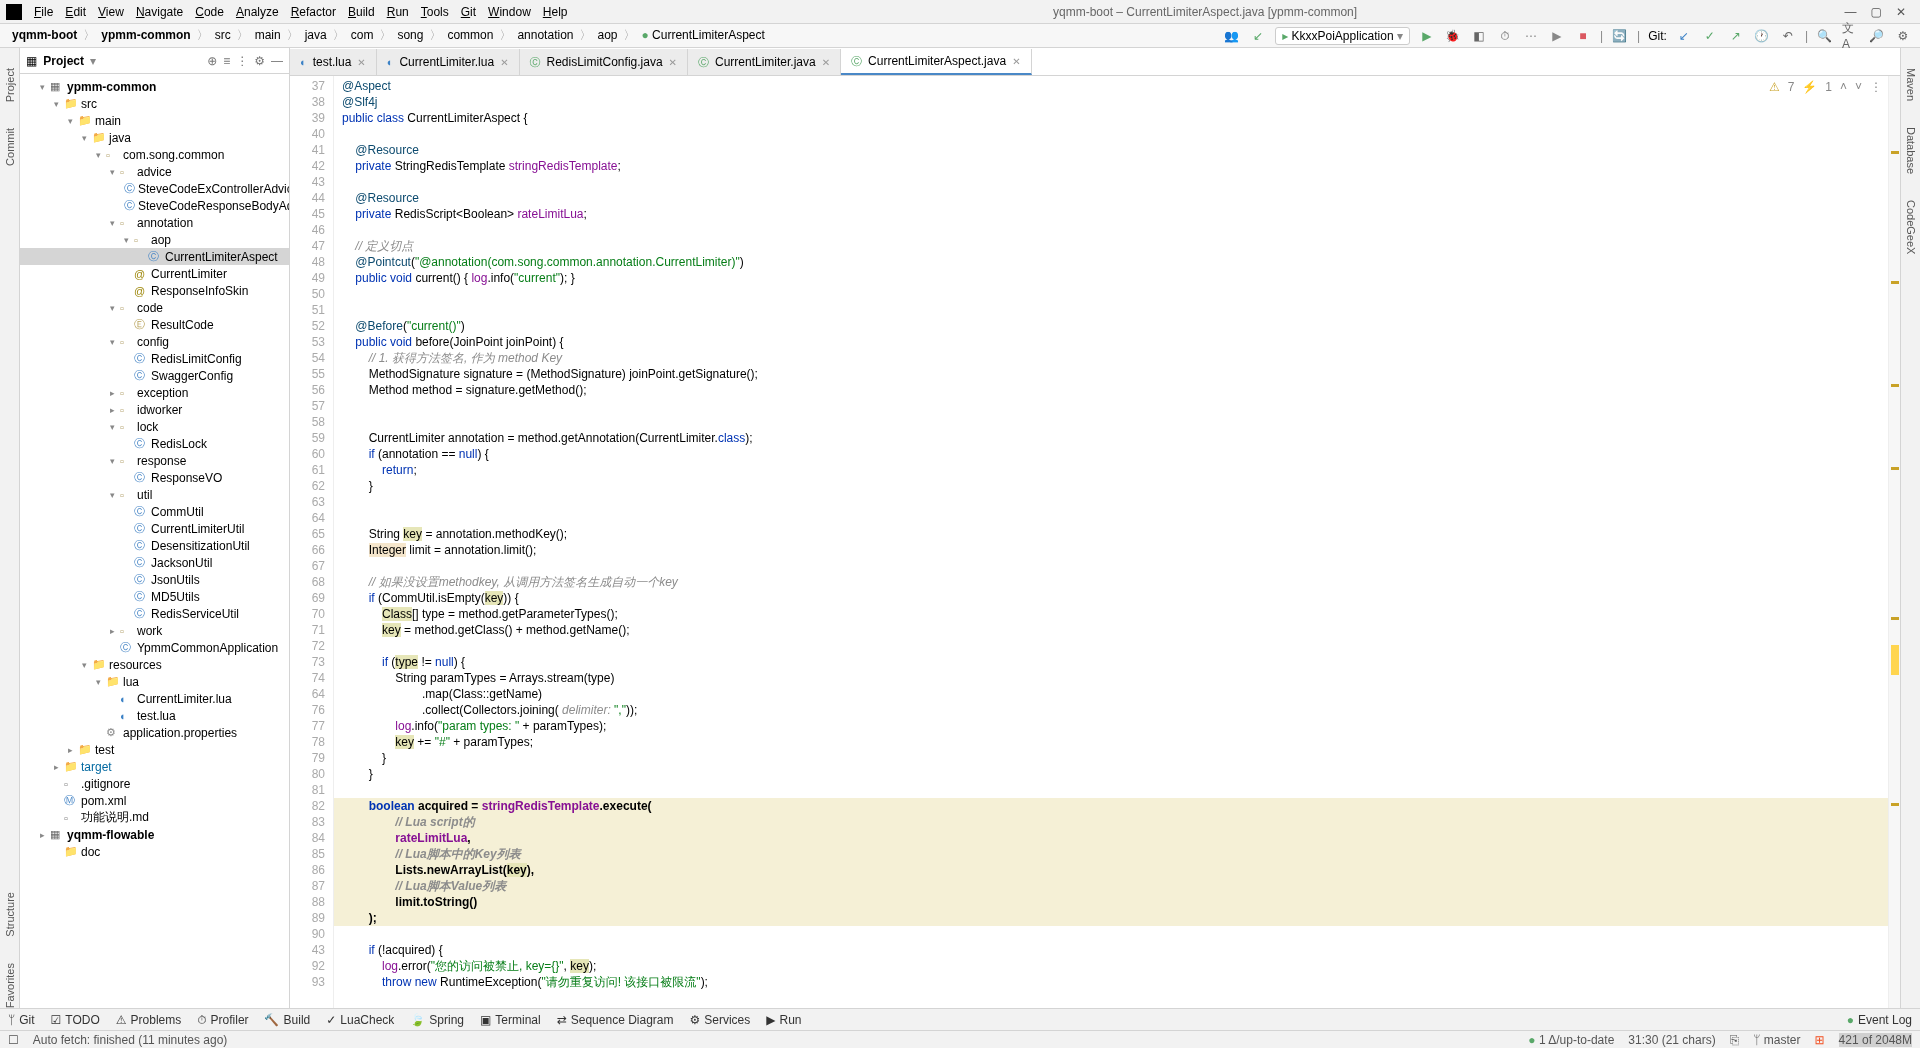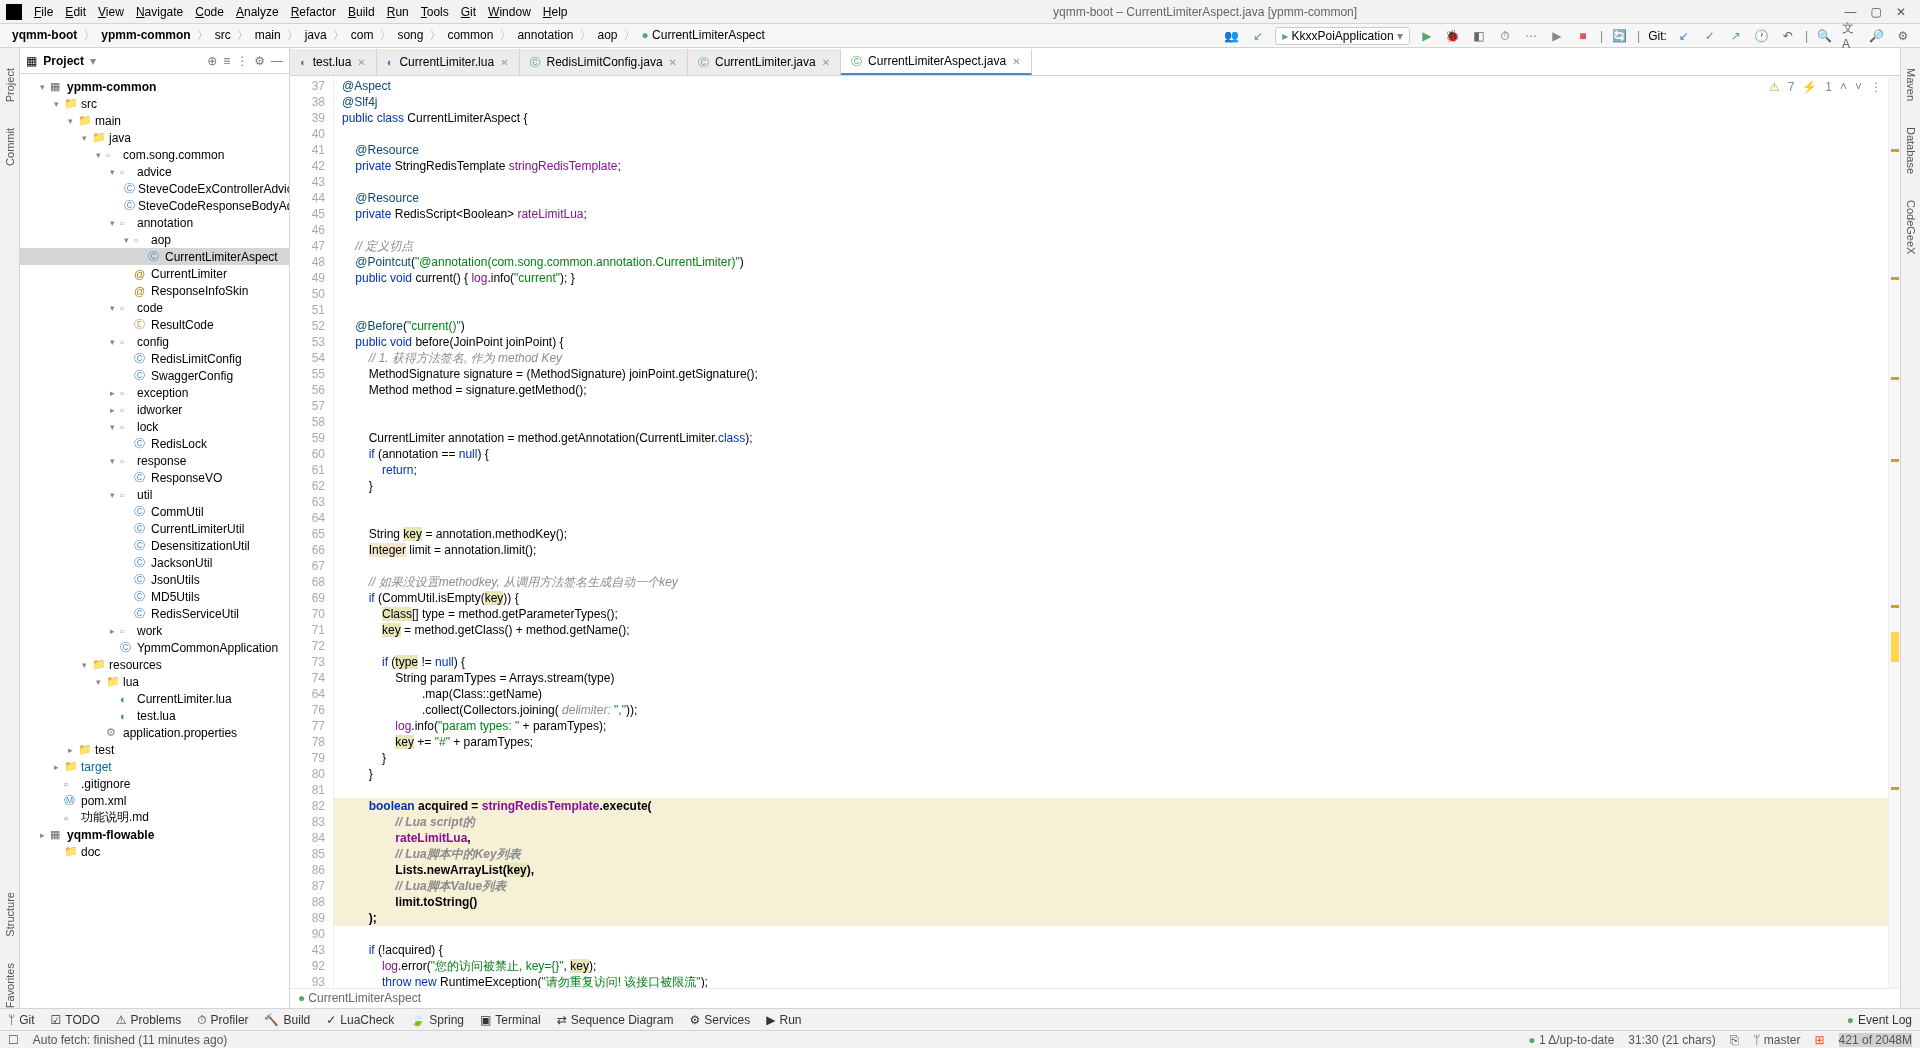--- a/index.html
+++ b/index.html
@@ -468,23 +468,20 @@
       <div class="err-stripe">
         <div class="mark" style="top:8%;background:#c9a227"></div>
         <div class="mark" style="top:22%;background:#c9a227"></div>
         <div class="mark" style="top:33%;background:#c9a227"></div>
         <div class="mark" style="top:42%;background:#c9a227"></div>
         <div class="mark" style="top:58%;background:#c9a227"></div>
         <div class="mark" style="top:61%;background:#ffd54f;height:30px"></div>
         <div class="mark" style="top:78%;background:#c9a227"></div>
       </div>
     </div>
-    <div style="height:20px;border-top:1px solid #eee;padding:2px 8px;font-size:11px;color:#666">
-      <span class="green">●</span> <span>CurrentLimiterAspect</span>
-    </div>
   </div>
 
   <div class="right-gutter">
     <div class="tab">Maven</div>
     <div class="tab">Database</div>
     <div class="tab">CodeGeeX</div>
   </div>
 </div>
 
 <div class="bottom-tools">

